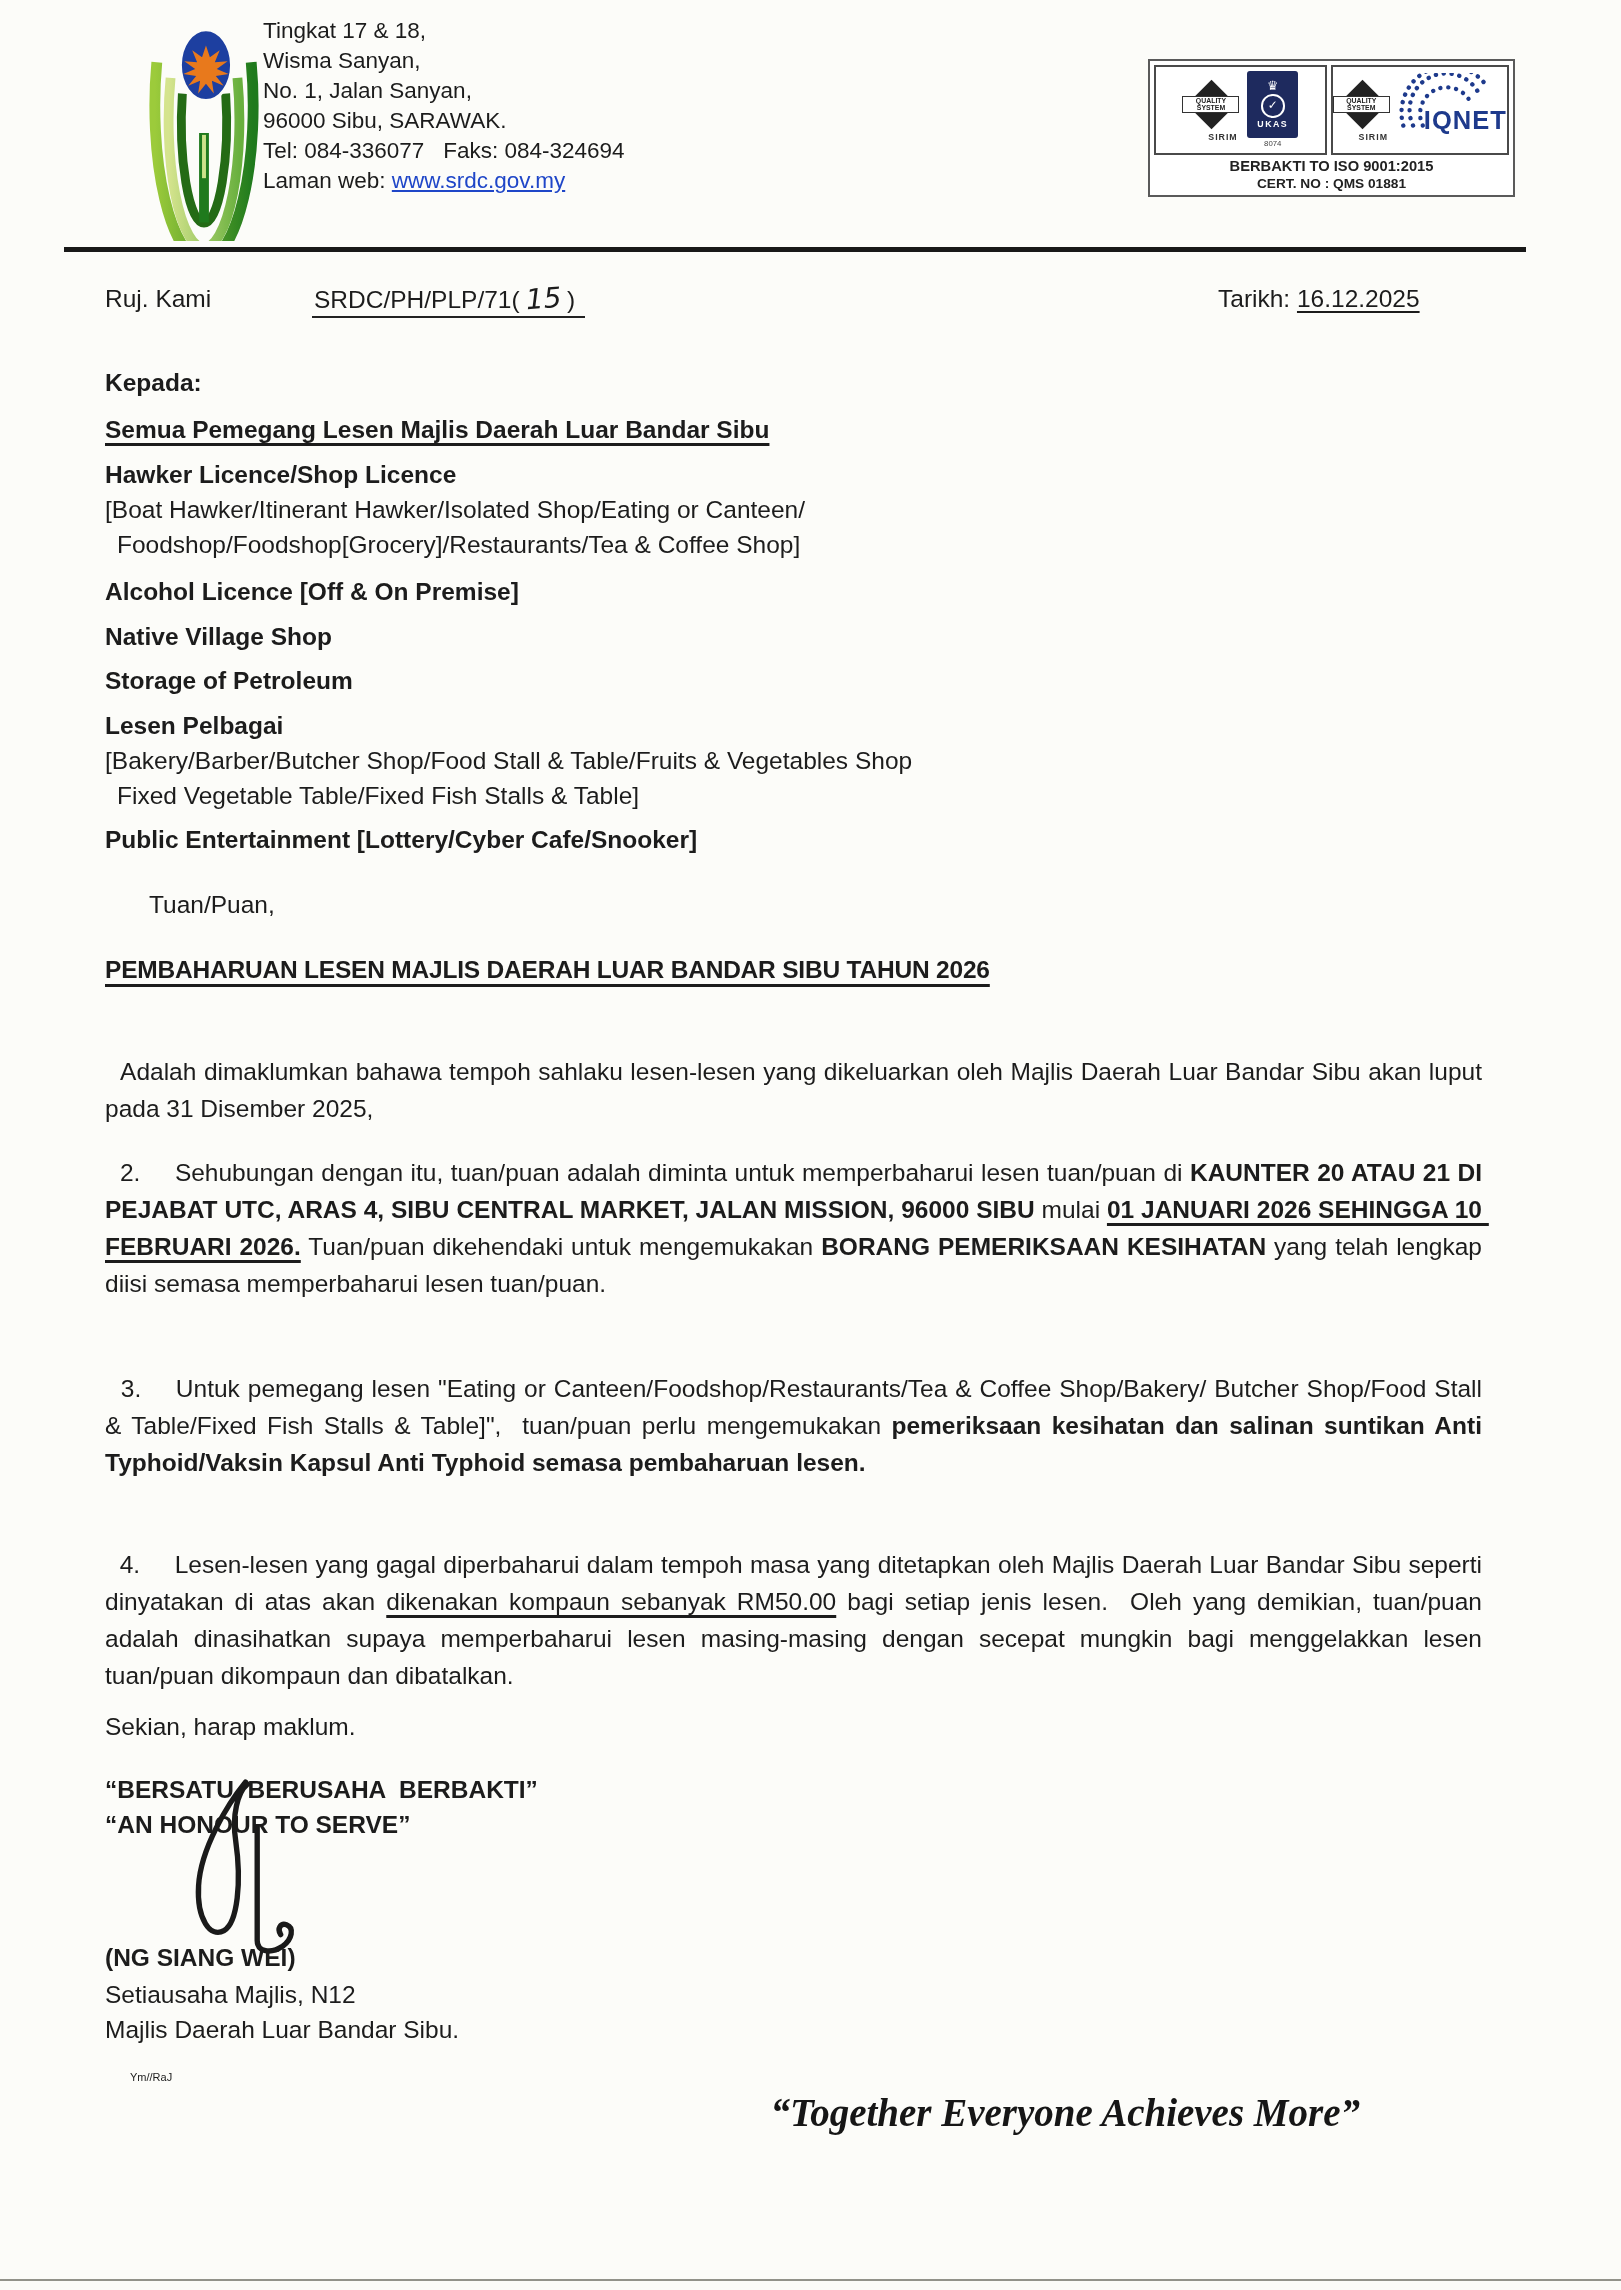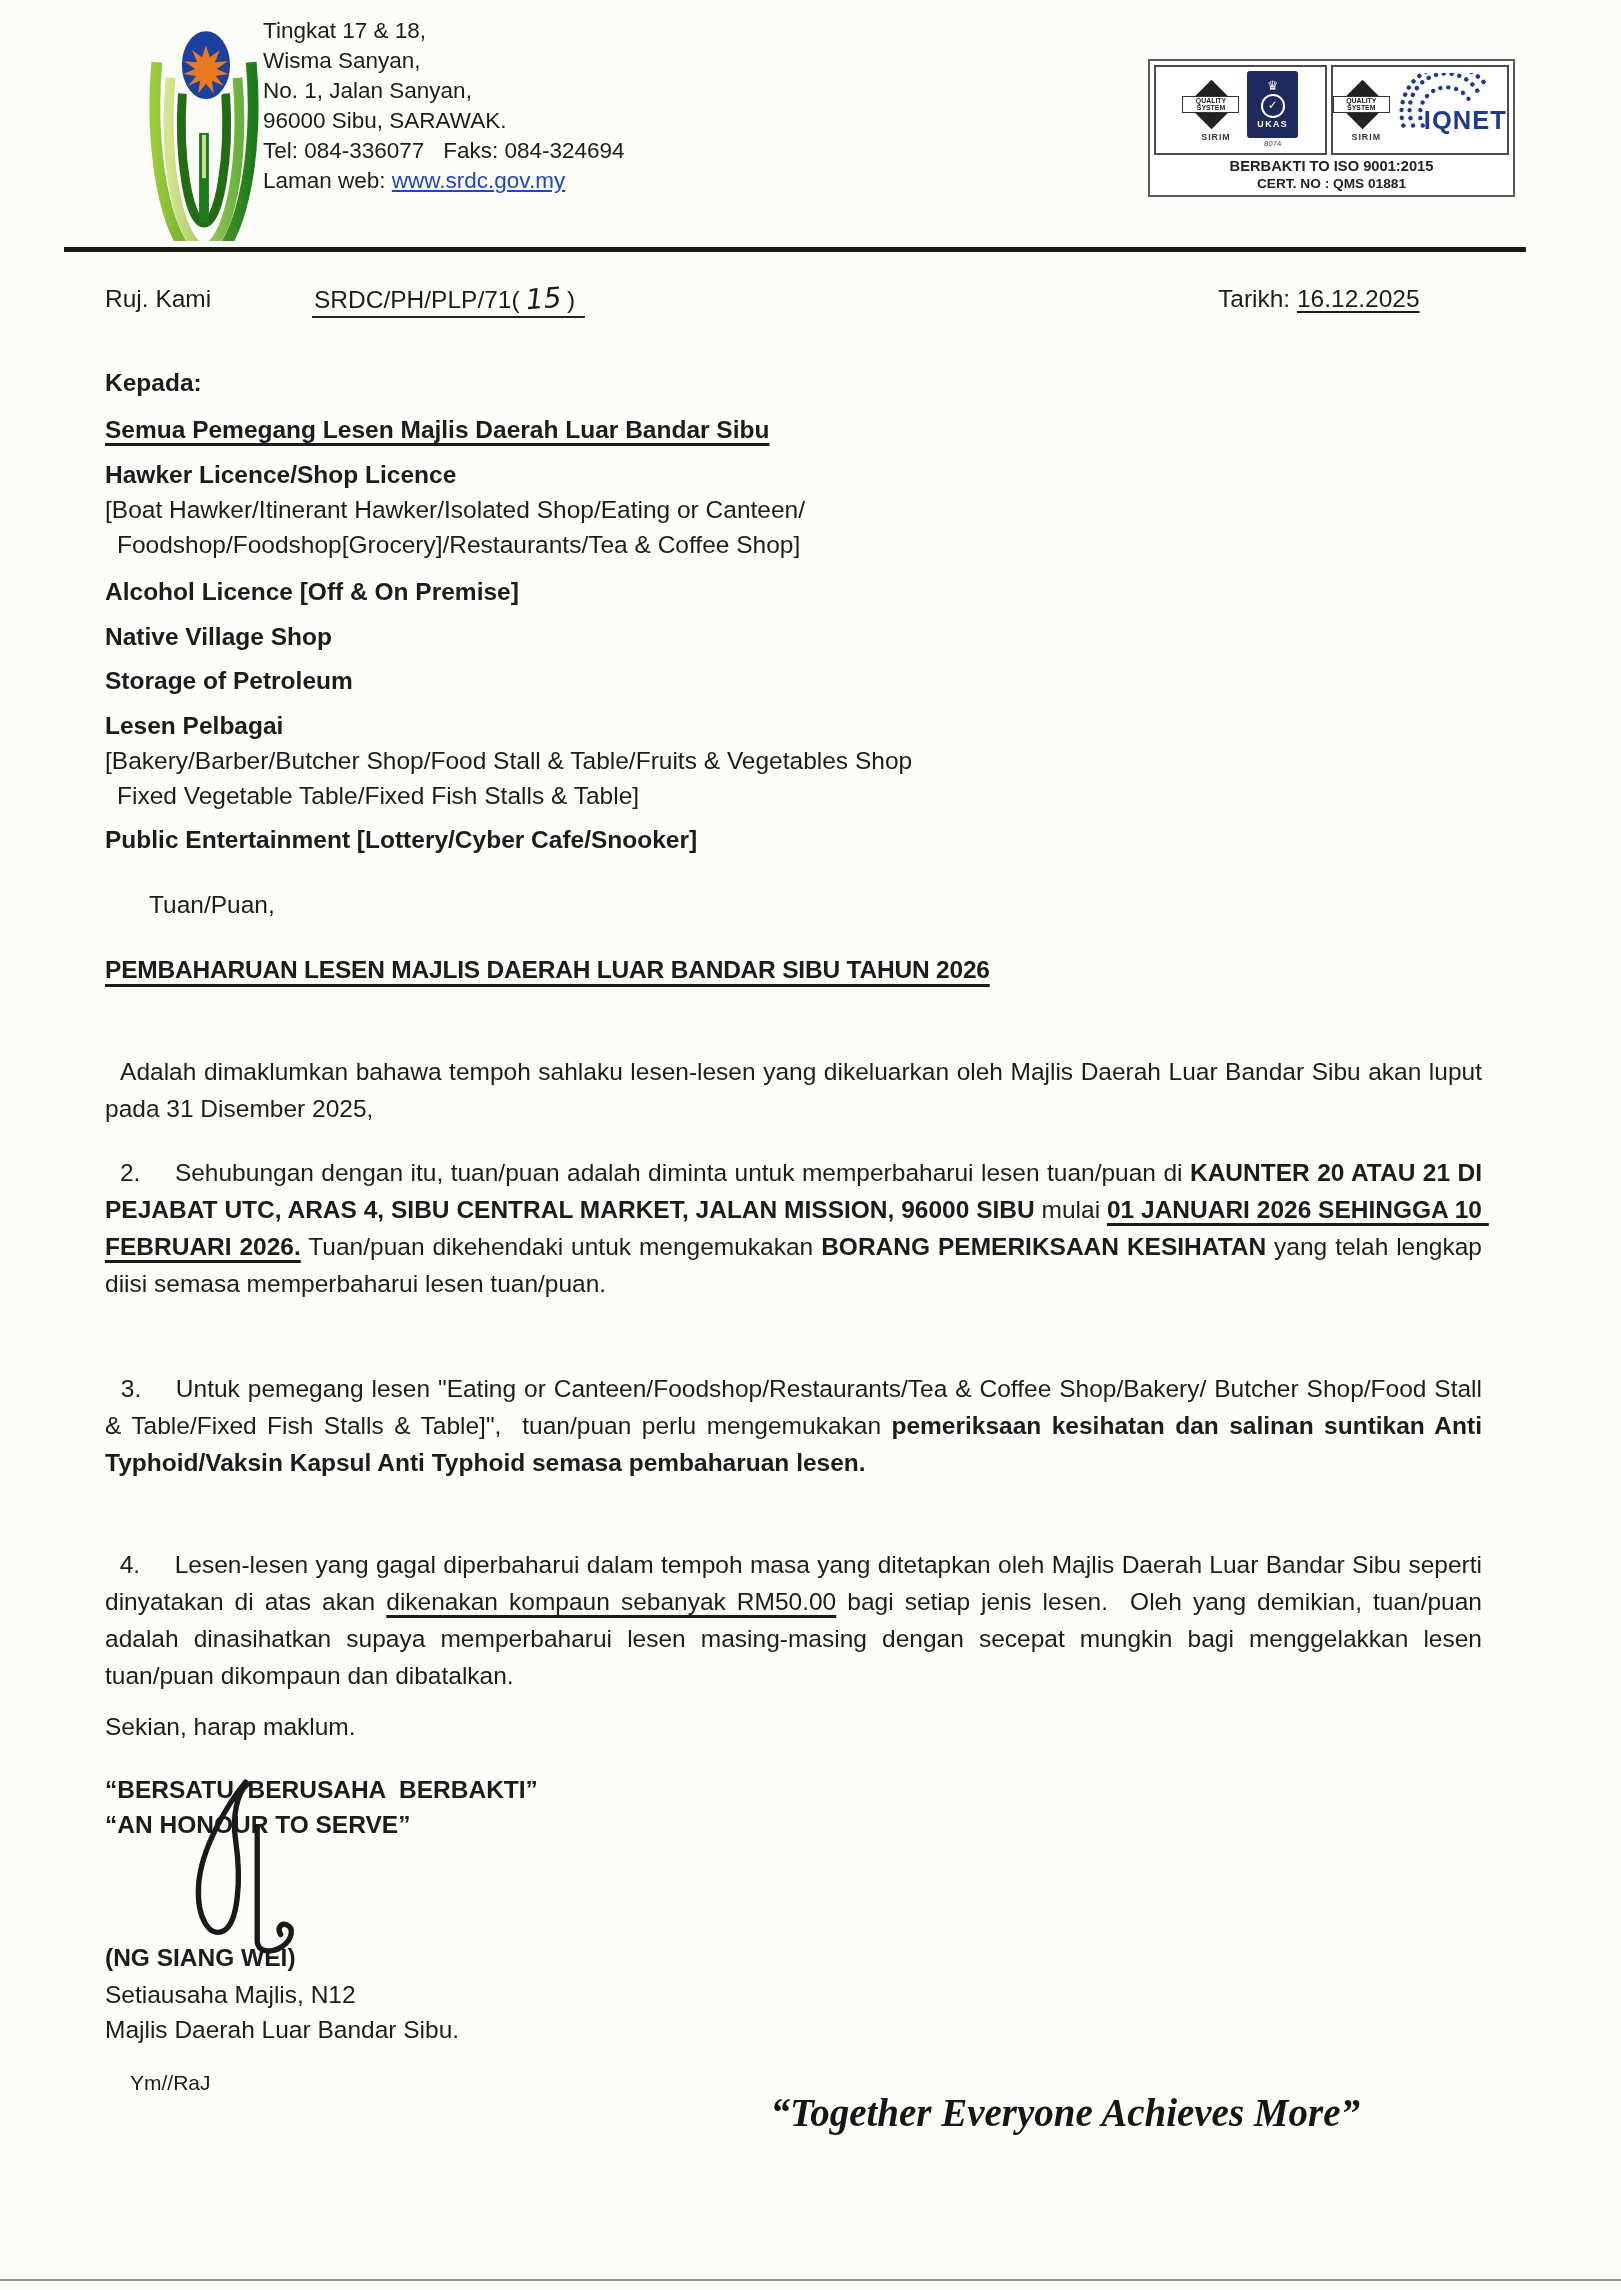--- a/index.html
+++ b/index.html
@@ -22,21 +22,21 @@
   
   .badges{border:2px solid #5a5a5a;background:#fff;box-sizing:border-box;padding:3.9px;}
   .badge-row{display:flex;gap:3.9px;}
   .badge-box{border:2px solid #4a4a4a;box-sizing:border-box;height:90px;display:flex;align-items:center;justify-content:center;gap:7.8px;}
   .badge-box.b1{width:173px;}
   .badge-box.b2{width:178px;}
   .diamond{position:relative;width:57px;height:65px;}
   .diamond .sq{position:absolute;left:11.8px;top:9.8px;width:35px;height:35px;background:#222;transform:rotate(45deg);}
   .diamond .band{position:absolute;left:0;top:18.6px;width:57px;height:16.7px;background:#fff;border:1px solid #333;box-sizing:border-box;
     font-size:6.9px;font-weight:bold;text-align:center;line-height:6.9px;padding-top:1px;color:#222;}
-  .diamond .sirim{position:absolute;left:5px;bottom:0;width:57px;text-align:center;font-size:8.8px;font-weight:bold;color:#333;letter-spacing:1px;}
+  .diamond .sirim{position:absolute;left:12px;bottom:0;width:57px;text-align:center;font-size:8.8px;font-weight:bold;color:#333;letter-spacing:1px;}
   .ukas-wrap{display:flex;flex-direction:column;align-items:center;}
   .ukas{width:51px;height:67px;background:#1e2a5e;border-radius:2.9px;color:#fff;display:flex;flex-direction:column;align-items:center;justify-content:center;gap:1px;}
   .ukas .crown{font-size:12.7px;line-height:11.8px;}
   .ukas .circ{width:19.6px;height:19.6px;border:2px solid #fff;border-radius:50%;display:flex;align-items:center;justify-content:center;font-size:11.8px;line-height:11.8px;}
   .ukas .ukas-t{font-size:8.8px;font-weight:bold;letter-spacing:1.5px;}
   .ukas-num{font-size:7.8px;color:#444;margin-top:1px;}
   .iqnet{position:relative;width:110px;height:74px;}
   .iqnet .iqnet-t{position:absolute;right:0;bottom:11.8px;font-size:25.5px;font-weight:bold;color:#1e3a8c;letter-spacing:1px;}
   .cert-line{ text-align:center;font-weight:bold;color:#222;}
   .cert-line.c1{font-size:14.7px;margin-top:2.9px;}
@@ -52,21 +52,21 @@
   .line{font-size:24.5px;white-space:pre-wrap;}
   .b{font-weight:bold;}
   .u{text-decoration:underline;text-decoration-thickness:2.5px;text-underline-offset:4.9px;}
   .subject{font-size:24.5px;font-weight:bold;text-decoration:underline;text-decoration-thickness:2.9px;text-underline-offset:5.9px;letter-spacing:-0.2px;text-align:right;}
   .par{font-size:24.5px;line-height:37px;width:1377px;text-align:justify;text-align-last:left;white-space:pre-wrap;}
   .pnum{display:inline-block;width:55px;font-weight:normal;}
 
   
   .motto{font-family:"Liberation Serif", serif;font-style:italic;font-weight:bold;font-size:39px;color:#161616;text-align:right;width:1255px;}
   .bottom-rule{height:2px;background:#92928a;width:100%;}
-  .smalltext{font-size:21px;}
+  .smalltext{font-size:11px;}
 </style>
 </head>
 <body>
 
 <div class="abs" style="left:145px;top:17.6px;width:118px;height:223px;">
   <svg width="118" height="223" viewBox="0 0 120 225">
     <defs>
       <linearGradient id="g1" x1="0" y1="0" x2="1" y2="0">
         <stop offset="0" stop-color="#9ccb3b"></stop>
           <stop offset="1" stop-color="#1f7a1d"></stop>

